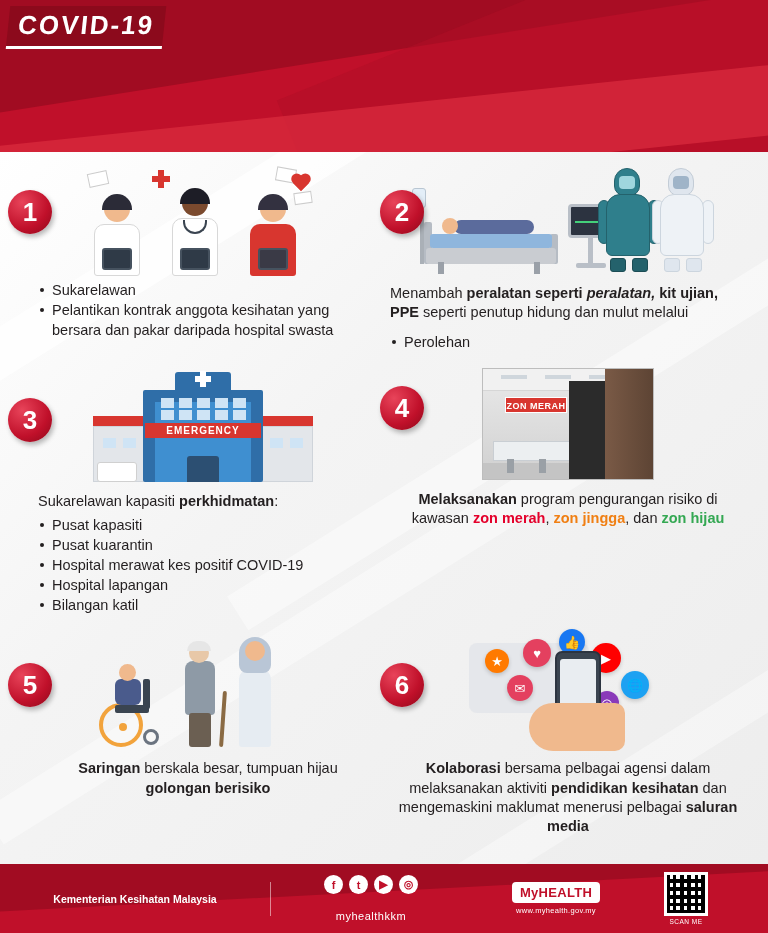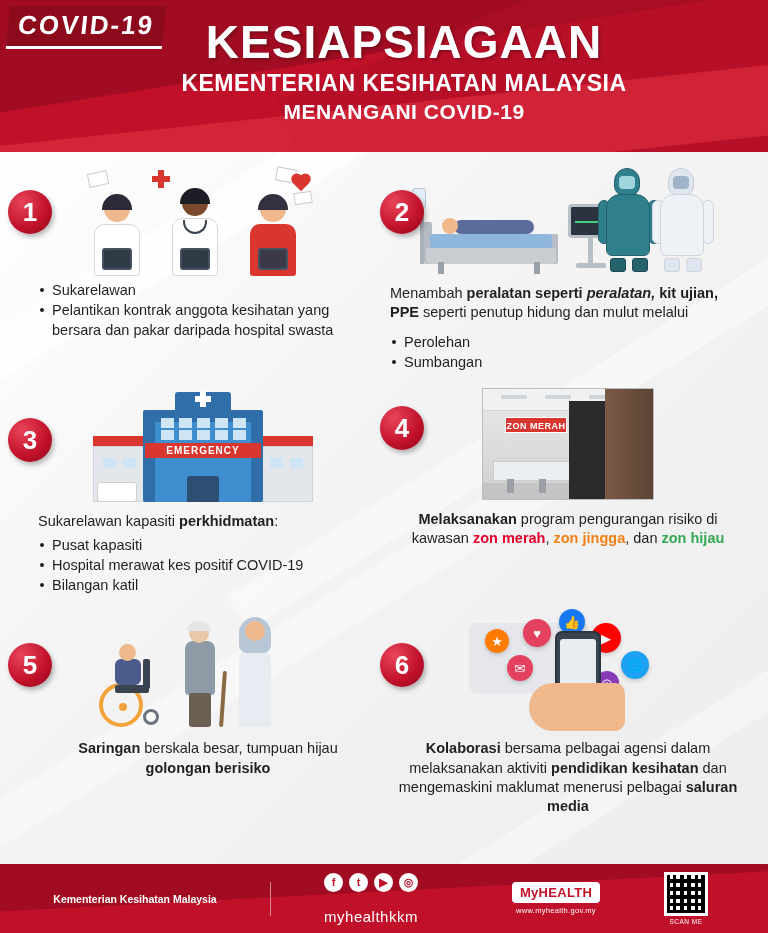--- a/index.html
+++ b/index.html
@@ -337,21 +337,21 @@
   }
   .foot-div { position:relative; z-index:3; width:1px; height:34px; background:rgba(255,255,255,.5);}
   .foot-social { position: relative; z-index: 3; width: 200px; text-align: center; }
   .soc-row { display:flex; justify-content:center; gap:6px; }
   .soc-ic {
     width: 19px; height: 19px; border-radius: 50%;
     background: #ffffff; color: #c0102a;
     font-size: 11px; font-weight: bold;
     display:flex; align-items:center; justify-content:center;
   }
-  .soc-handle { margin-top: 16px; color: #fff; font-size: 15px; letter-spacing:.5px;}
+  .soc-handle { margin-top: 16px; color: #fff; font-size: 11px; letter-spacing:.5px;}
   .foot-logo {
     position:relative; z-index:3; width: 170px; text-align:center;
     color:#fff;
   }
   .logo-badge {
     display:inline-block; background:#ffffff; border-radius: 4px;
     padding: 3px 8px; color:#c0102a; font-size: 13px; font-weight:bold;
     letter-spacing: .3px;
   }
   .logo-url { font-size: 7.5px; color:#fff; margin-top:3px; letter-spacing:.3px;}
@@ -373,25 +373,20 @@
 </head>
 <body>
 
 <div class="page">
 
   <div class="header">
     <div class="swoosh1"></div>
     <div class="swoosh3"></div>
     <div class="swoosh2"></div>
     <div class="covid-tag">COVID-19</div>
-    <div class="header-titles">
-      <div class="title-main">KESIAPSIAGAAN</div>
-      <div class="title-sub1">KEMENTERIAN KESIHATAN MALAYSIA</div>
-      <div class="title-sub2">MENANGANI COVID-19</div>
-    </div>
   </div>
 
   <div class="body-area">
     <div class="diag d1"></div>
     <div class="diag d2"></div>
     <div class="diag d3"></div>
     <div class="diag d4"></div>
 
     <div class="grid">
 
@@ -472,21 +467,20 @@
                 <div class="p-boot2"></div>
               </div>
             </div>
           </div>
           <div class="txt">
             <span>Menambah </span><b>peralatan seperti </b><i>peralatan,</i>
             <b>kit ujian, PPE</b><span> seperti penutup hidung dan mulut melalui</span>
           </div>
           <ul class="bul" style="margin-top:10px;">
             <li>Perolehan</li>
-            <li>Sumbangan</li>
           </ul>
         </div>
       </div>
 
       <div class="row" style="margin-top:10px;">
 
         <div class="cell c-left">
           <div class="badge" style="left:8px; top:36px;">3</div>
           <div class="illus">
             <div class="hosp">
@@ -515,21 +509,23 @@
               <div class="emergency">EMERGENCY</div>
               <div class="door"></div>
               <div class="amb"></div>
             </div>
           </div>
           <div class="txt">
             <span>Sukarelawan kapasiti </span><b>perkhidmatan</b><span>:</span>
           </div>
           <ul class="bul">
             <li>Pusat kapasiti</li>
+            <li>Pusat kuarantin</li>
             <li>Hospital merawat kes positif COVID-19</li>
+            <li>Hospital lapangan</li>
             <li>Bilangan katil</li>
           </ul>
         </div>
 
         <div class="cell c-right">
           <div class="badge" style="left:0px; top:24px;">4</div>
           <div class="illus" style="margin-top:6px;">
             <div class="zone-img">
               <div class="ceil"></div>
               <div class="lamp" style="left:18px;"></div>

